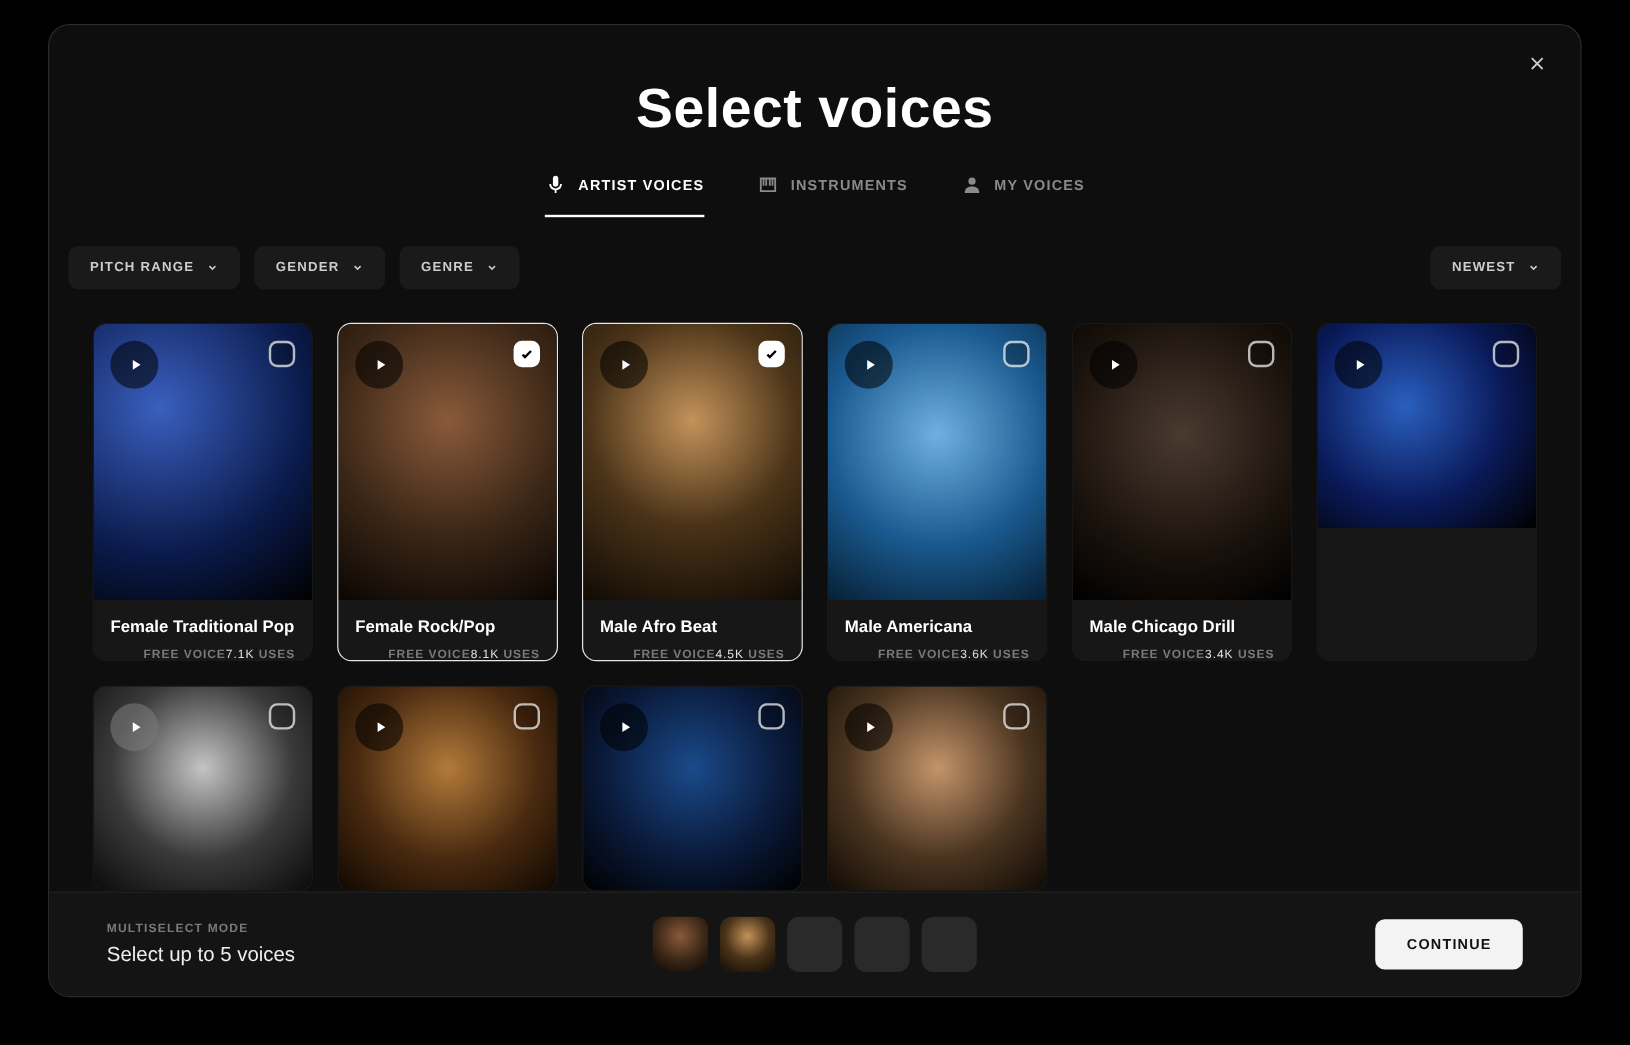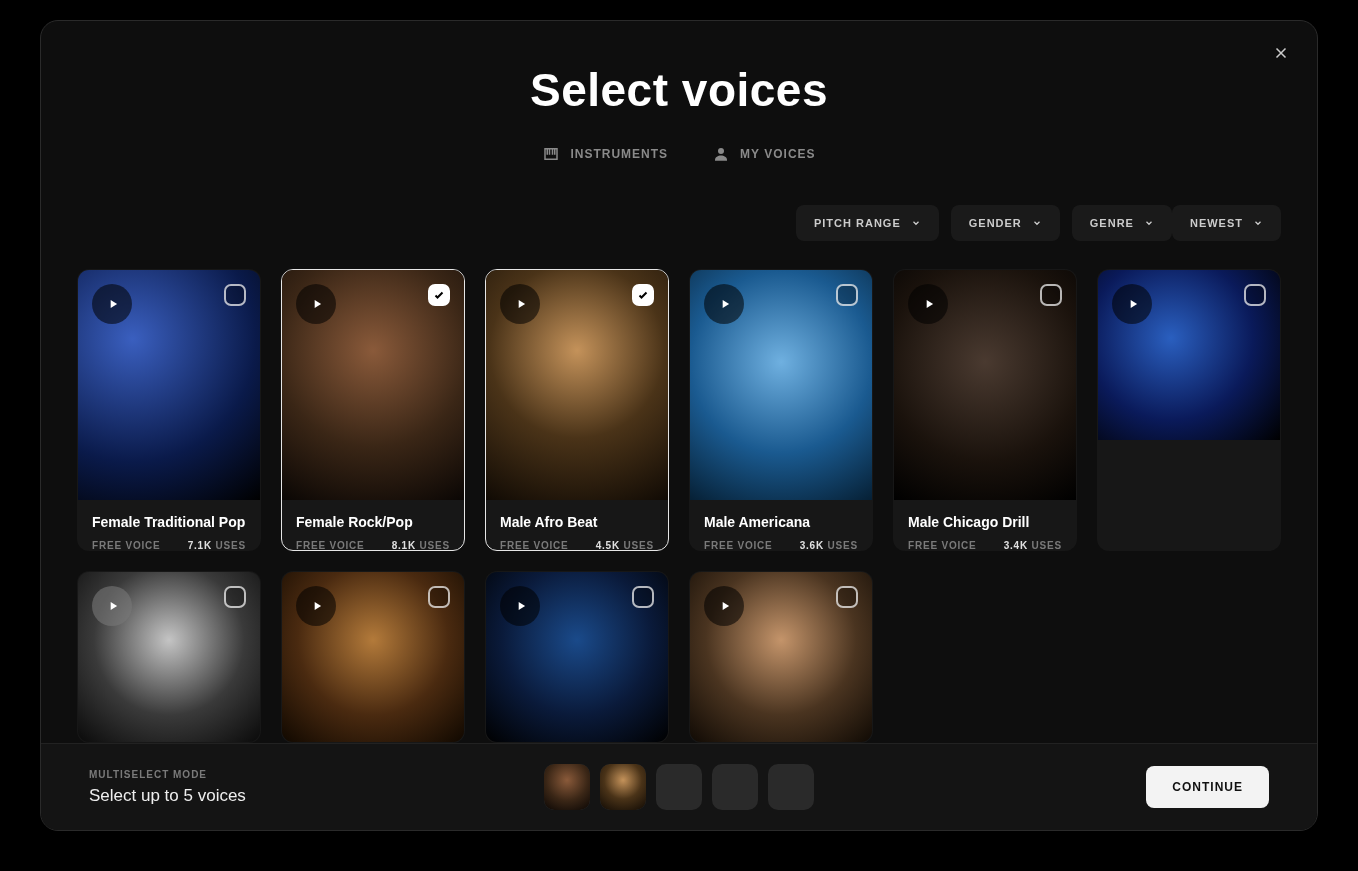--- a/index.html
+++ b/index.html
@@ -62,22 +62,22 @@
     cursor: pointer;
     border-bottom: 2px solid transparent;
   }
   .tab.active {
     color: #fff;
     border-bottom: 2px solid #fff;
   }
   .tab svg { width: 18px; height: 18px; }
   .filters-row {
     display: flex;
-    justify-content: flex-end;
-    padding: 24px 36px 18px;
+    justify-content: space-between;
+    padding: 24px 16px 18px;
   }
   .filters-left { display: flex; gap: 12px; }
   .filter-btn {
     background: #1a1a1a;
     border: none;
     border-radius: 8px;
     padding: 12px 18px;
     color: #ccc;
     font-size: 11px;
     font-weight: 700;
@@ -139,28 +139,28 @@
     display: flex;
     align-items: center;
     justify-content: center;
   }
   .check.checked { background: #fff; border-color: #fff; }
   .check.checked svg { width: 12px; height: 12px; stroke: #000; }
   .card-body { padding: 14px 14px 16px; }
   .card-name { font-size: 14px; font-weight: 600; color: #fff; }
   .card-meta {
     display: flex;
-    justify-content: space-between;
+    justify-content: flex-end;
     margin-top: 10px;
     font-size: 10px;
     font-weight: 700;
     letter-spacing: 0.8px;
     color: #7a7a7a;
   }
-  .card-meta .uses b { color: #e0e0e0; font-weight: 700; margin-left: 22px; }
+  .card-meta .uses b { color: #e0e0e0; font-weight: 400; }
   .footer {
     display: flex;
     align-items: center;
     justify-content: space-between;
     padding: 22px 48px;
     background: #141414;
     border-top: 1px solid #222;
   }
   .footer-left .mode {
     font-size: 10px;
@@ -220,20 +220,26 @@
 
   <div class="close">
     <svg viewBox="0 0 24 24" width="18" height="18" fill="none" stroke="currentColor" stroke-width="2">
         <path d="M18 6 6 18M6 6l12 12"></path>
       </svg>
   </div>
 
   <h1 class="title">Select voices</h1>
 
   <div class="tabs">
+    <div class="tab active">
+      <svg viewBox="0 0 24 24" fill="currentColor">
+          <path d="M12 14a3 3 0 0 0 3-3V5a3 3 0 1 0-6 0v6a3 3 0 0 0 3 3zm5-3a5 5 0 0 1-10 0H5a7 7 0 0 0 6 6.92V21h2v-3.08A7 7 0 0 0 19 11h-2z"></path>
+        </svg>
+      <span>ARTIST VOICES</span>
+    </div>
     <div class="tab">
       <svg viewBox="0 0 24 24" fill="currentColor">
           <path d="M4 5h16v14H4z" fill="none" stroke="currentColor" stroke-width="2"></path>
           <path d="M7 5v8M10 5v8M14 5v8M17 5v8" stroke="currentColor" stroke-width="2"></path>
         </svg>
       <span>INSTRUMENTS</span>
     </div>
     <div class="tab">
       <svg viewBox="0 0 24 24" fill="currentColor">
           <circle cx="12" cy="8" r="4"></circle>

